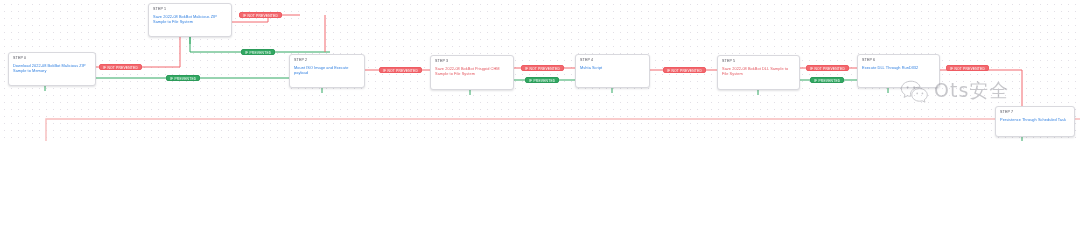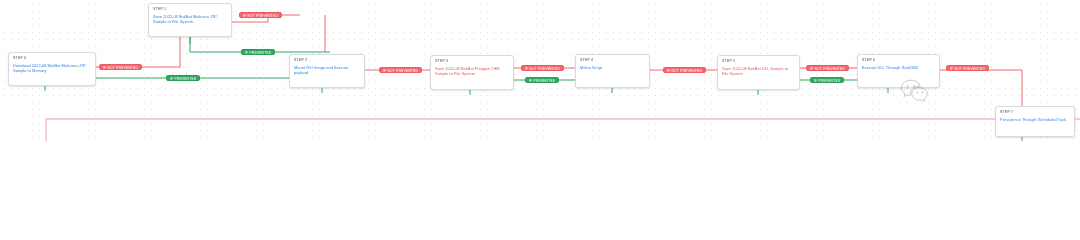--- a/index.html
+++ b/index.html
@@ -219,15 +219,16 @@
 
   <div id="wm">
     <svg width="30" height="24" viewBox="0 0 30 24">
       <path d="M11 2.2C5.6 2.2 1.4 5.6 1.4 9.8c0 2.4 1.4 4.5 3.6 5.9l-.9 2.7 3.2-1.6c1 .3 2 .4 3 .4h.5c-.2-.6-.3-1.2-.3-1.8 0-4 3.9-7.2 8.7-7.2.3 0 .6 0 .9.1C19.5 4.9 15.7 2.2 11 2.2z" fill="none" stroke="#7c7c86" stroke-width="1"></path>
       <circle cx="7.6" cy="8.2" r="1" fill="#7c7c86"></circle>
       <circle cx="14.2" cy="8.2" r="1" fill="#7c7c86"></circle>
       <path d="M19.6 9.6c-4.3 0-7.8 2.8-7.8 6.3 0 3.5 3.5 6.3 7.8 6.3.9 0 1.8-.1 2.6-.4l2.8 1.4-.8-2.3c1.9-1.2 3.1-3 3.1-5 0-3.5-3.5-6.3-7.7-6.3z" fill="none" stroke="#7c7c86" stroke-width="1"></path>
       <circle cx="17.2" cy="14.4" r="0.85" fill="#7c7c86"></circle>
       <circle cx="22.4" cy="14.4" r="0.85" fill="#7c7c86"></circle>
     </svg>
+    <span class="wmtext">Ots安全</span>
   </div>
 
 </div>
 
 </body></html>

